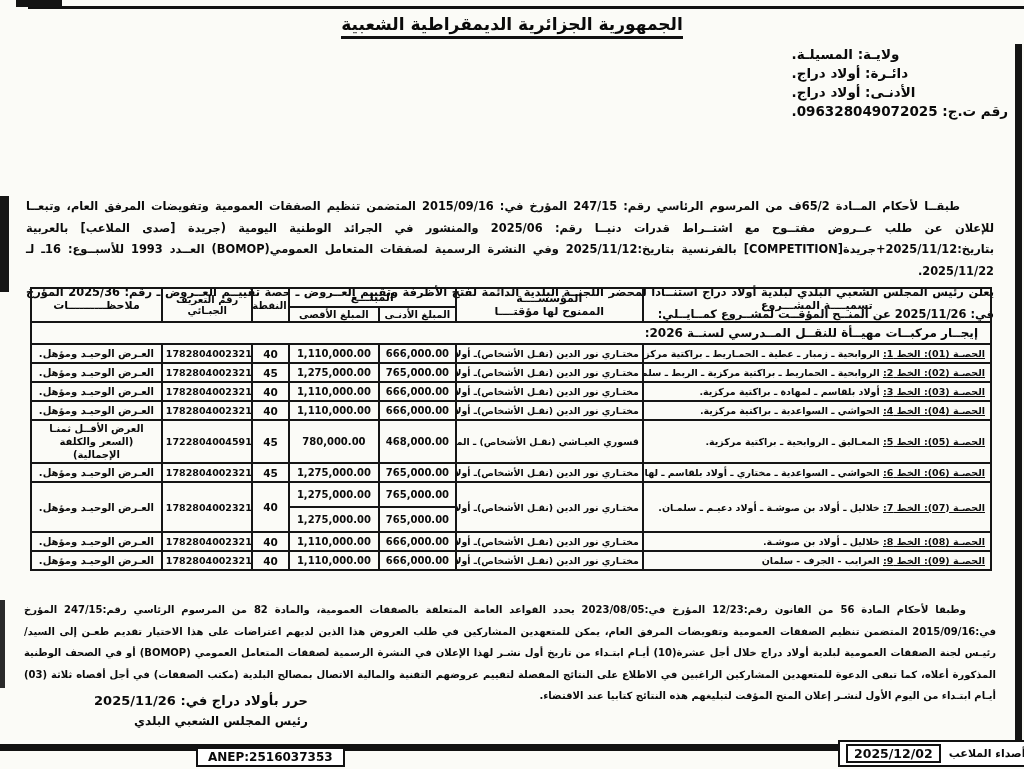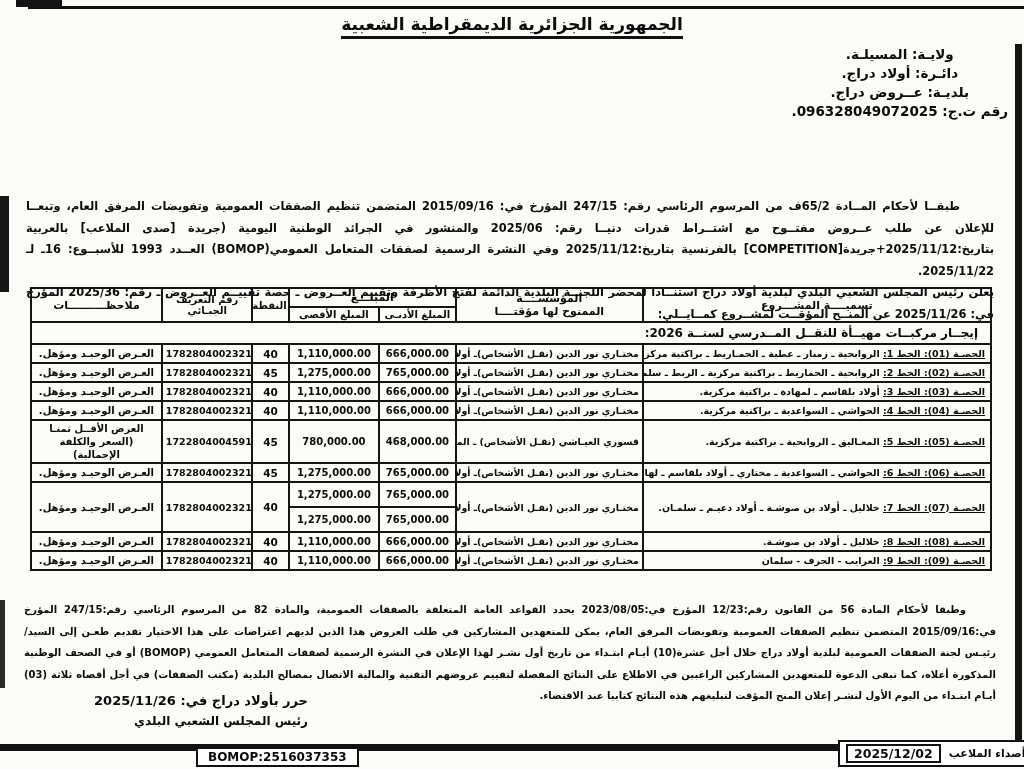--- a/index.html
+++ b/index.html
@@ -12,21 +12,21 @@
   .topline{position:absolute;top:6px;left:28px;right:0;height:3px;background:#121212;}
   .rightbar{position:absolute;top:44px;right:2px;width:7px;height:701px;background:#141414;}
   .bottomline{position:absolute;top:744px;left:0;right:0;height:7px;background:#121212;}
   .blotch-a{position:absolute;top:0;left:16px;width:46px;height:7px;background:#141414;}
   .blotch-b{position:absolute;top:196px;left:0;width:9px;height:96px;background:#161616;}
   .blotch-c{position:absolute;top:600px;left:0;width:5px;height:88px;background:#2a2a2a;}
 
   .republic{position:absolute;top:14px;width:100%;text-align:center;font-size:17px;}
   .republic span{border-bottom:3px solid #111;padding-bottom:2px;letter-spacing:.5px;}
 
-  .info{position:absolute;top:45px;right:16px;text-align:center;font-size:13.5px;line-height:19px;}
+  .info{position:absolute;top:45px;right:16px;text-align:left;font-size:13.5px;line-height:19px;}
   .info div{white-space:nowrap;}
 
   .doc-title{position:absolute;top:133px;width:100%;text-align:center;font-size:27px;letter-spacing:0;}
 
   .intro{position:absolute;top:196px;right:30px;left:26px;font-size:11.4px;line-height:21.5px;text-align:justify;}
   .intro p{margin:0;}
   .intro .p1{text-indent:34px;}
 
   .tablewrap{position:absolute;top:287px;right:32px;left:30px;}
   table{width:100%;border-collapse:collapse;table-layout:fixed;}
@@ -71,21 +71,21 @@
   <div class="blotch-b"></div>
   <div class="blotch-c"></div>
 
   <div class="republic">
     <span>الجمهورية الجزائرية الديمقراطية الشعبية</span>
   </div>
 
   <div class="info">
     <div>ولايـة: المسيلـة.</div>
     <div>دائـرة: أولاد دراج.</div>
-    <div>بلديـة: عــروض دراج.</div>
+    <div>الأدنـى: أولاد دراج.</div>
     <div>رقم ت.ج: 096328049072025.</div>
   </div>
 
 
   <div class="intro">
     <p class="p1">طبقــا لأحكام المــادة 65/2ف من المرسوم الرئاسي رقم: 247/15 المؤرخ في: 2015/09/16 المتضمن تنظيم الصفقات العمومية وتفويضات المرفق العام، وتبعــا للإعلان عن طلب عــروض مفتــوح مع اشتــراط قدرات دنيــا رقم: 2025/06 والمنشور في الجرائد الوطنية اليومية (جريدة [صدى الملاعب] بالعربية بتاريخ:2025/11/12+جريدة[COMPETITION] بالفرنسية بتاريخ:2025/11/12 وفي النشرة الرسمية لصفقات المتعامل العمومي(BOMOP) العــدد 1993 للأسبــوع: 16ـ لـ 2025/11/22.</p>
     <p class="p2">يعلن رئيس المجلس الشعبي البلدي لبلدية أولاد دراج استنــادا لمحضر اللجنــة البلدية الدائمة لفتح الأظرفة وتقييم العــروض ـ حصة تقييــم العــروض ـ رقم: 2025/36 المؤرخ في: 2025/11/26 عن المنــح المؤقــت لمشــروع كمــايــلي:</p>
   </div>
 
   <div class="tablewrap">
@@ -222,20 +222,20 @@
 
   <div class="footer">
     <p>وطبقا لأحكام المادة 56 من القانون رقم:12/23 المؤرخ في:2023/08/05 يحدد القواعد العامة المتعلقة بالصفقات العمومية، والمادة 82 من المرسوم الرئاسي رقم:247/15 المؤرخ في:2015/09/16 المتضمن تنظيم الصفقات العمومية وتفويضات المرفق العام، يمكن للمتعهدين المشاركين في طلب العروض هذا الذين لديهم اعتراضات على هذا الاختيار تقديم طعـن إلى السيد/ رئيـس لجنة الصفقات العمومية لبلدية أولاد دراج خلال أجل عشرة(10) أيـام ابتـداء من تاريخ أول نشـر لهذا الإعلان في النشرة الرسمية لصفقات المتعامل العمومي (BOMOP) أو في الصحف الوطنية المذكورة أعلاه، كما تبقى الدعوة للمتعهدين المشاركين الراغبين في الاطلاع على النتائج المفصلة لتقييم عروضهم التقنية والمالية الاتصال بمصالح البلدية (مكتب الصفقات) في أجل أقصاه ثلاثة (03) أيـام ابتـداء من اليوم الأول لنشـر إعلان المنح المؤقت لتبليغهم هذه النتائج كتابيا عند الاقتضاء.</p>
   </div>
 
   <div class="signature">
     <div class="d1">حرر بأولاد دراج في: 2025/11/26</div>
     <div class="d2">رئيس المجلس الشعبي البلدي</div>
   </div>
 
-  <div class="anep">BOMOP:2516037353</div>
+  <div class="anep">ANEP:2516037353</div>
 
   <div class="stamp">
     <span class="paper">وأصداء الملاعب</span>
     <span class="date">2025/12/02</span>
   </div>
 
 </div>
 
 </body></html>

